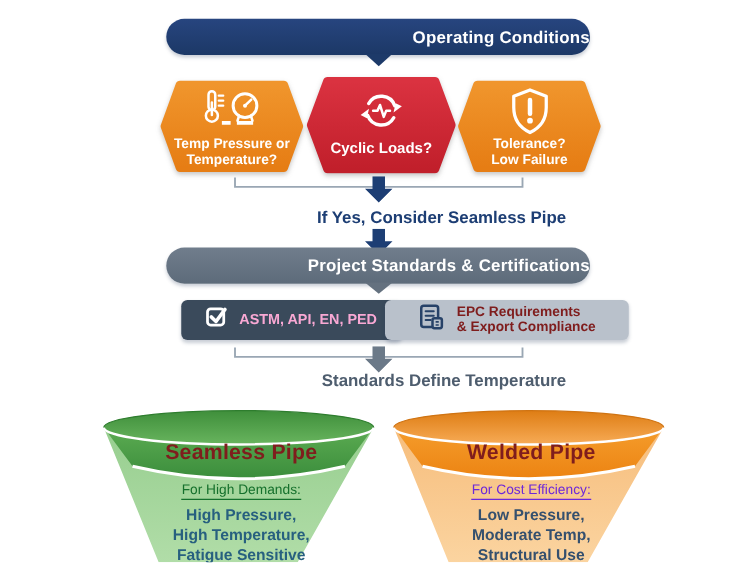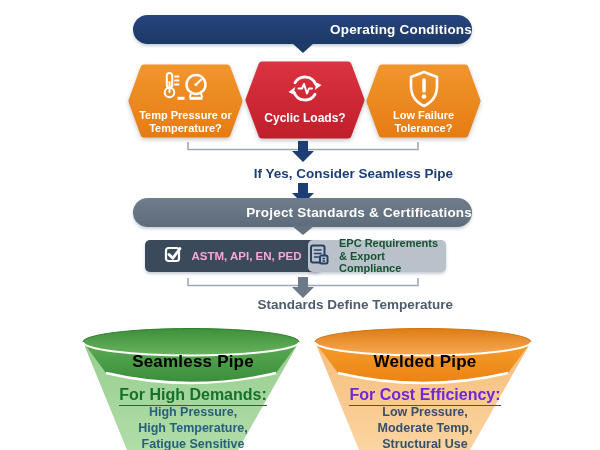--- a/index.html
+++ b/index.html
@@ -39,32 +39,32 @@
   .note{position:absolute;left:153px;width:300px;text-align:right;font-weight:bold;}
   .note.navy{top:166px;font-size:13.5px;color:#1d3e74;}
   .note.slate{top:297px;font-size:13.5px;color:#4e5d6e;}
   
   .std-box{
     position:absolute;top:240px;height:32px;border-radius:5px;
     display:flex;align-items:center;justify-content:center;gap:8px;
     box-shadow:0 2px 3px rgba(40,60,90,.25);
   }
   .std-box.dark{left:145px;width:176px;background:#3a4a5b;color:#f9a8d4;text-align:right;}
-  .std-box.light{left:308px;width:138px;background:#b9c1cb;color:#14532d;}
+  .std-box.light{left:308px;width:195px;background:#b9c1cb;color:#7f1d1d;}
   .std-box .lbl{font-weight:bold;font-size:11.5px;}
   .std-box.light .lbl{font-size:11px;line-height:12.5px;}
   .std-box.light .lbl span{display:block;}
   
   .funnel{position:absolute;top:326px;width:226px;height:124px;}
   #funnel-green{left:80px;}
   #funnel-orange{left:312px;}
   .funnel-title{position:absolute;top:26px;left:0;width:100%;text-align:center;
-    color:#000000;font-weight:bold;font-size:17px;letter-spacing:.2px;}
+    color:#7f1d1d;font-weight:bold;font-size:17px;letter-spacing:.2px;}
   .funnel-sub{position:absolute;top:60px;left:0;width:100%;text-align:center;
-    font-weight:bold;font-size:16px;}
+    font-weight:normal;font-size:11px;}
   .funnel-sub span{display:inline-block;border-bottom:1.2px solid currentColor;padding-bottom:1px;}
   .funnel-items{position:absolute;top:78px;left:0;width:100%;text-align:center;
     font-weight:bold;font-size:12.5px;line-height:16px;}
   .funnel-items span{display:block;}
   #funnel-green .funnel-sub{color:#15702c;}
   #funnel-green .funnel-items{color:#27607f;}
   #funnel-orange .funnel-sub{color:#6d28d9;}
   #funnel-orange .funnel-items{color:#35506e;}
 </style>
 </head>
@@ -136,22 +136,22 @@
       <path d="M4,37 L16,4 L99,4 L111,37 L99,70 L16,70 Z" fill="url(#go1)" stroke="url(#go1)" stroke-width="7" stroke-linejoin="round"></path>
     </svg>
     <div class="icon">
       <svg width="34" height="38" viewBox="0 0 34 38" fill="none" stroke="#fff">
         <path d="M17,2 L30,7 V16 C30,26.5 24.5,32.5 17,36 C9.5,32.5 4,26.5 4,16 V7 Z" stroke-width="2.6" stroke-linejoin="round"></path>
         <path d="M17,10 V21" stroke-width="3.6" stroke-linecap="round"></path>
         <circle cx="17" cy="26.5" r="2.3" fill="#fff" stroke="none"></circle>
       </svg>
     </div>
     <div class="hex-label">
+      <span>Tolerance?</span>
       <span>Low Failure</span>
-      <span>Tolerance?</span>
     </div>
   </div>
 
   <svg class="abs" style="left:186px;top:141px;" width="234" height="10">
     <path d="M2,1 V8.5 H232 V1" fill="none" stroke="#9aa7b4" stroke-width="1.5"></path>
   </svg>
   <svg class="abs" style="left:291px;top:141px;" width="24" height="22">
     <polygon points="7,0 17,0 17,10 23,10 12,21 1,10 7,10" fill="#1d3e74"></polygon>
   </svg>
 

